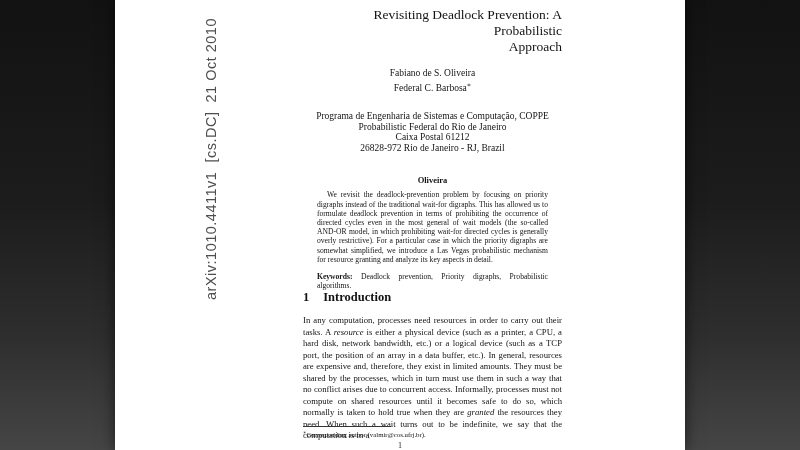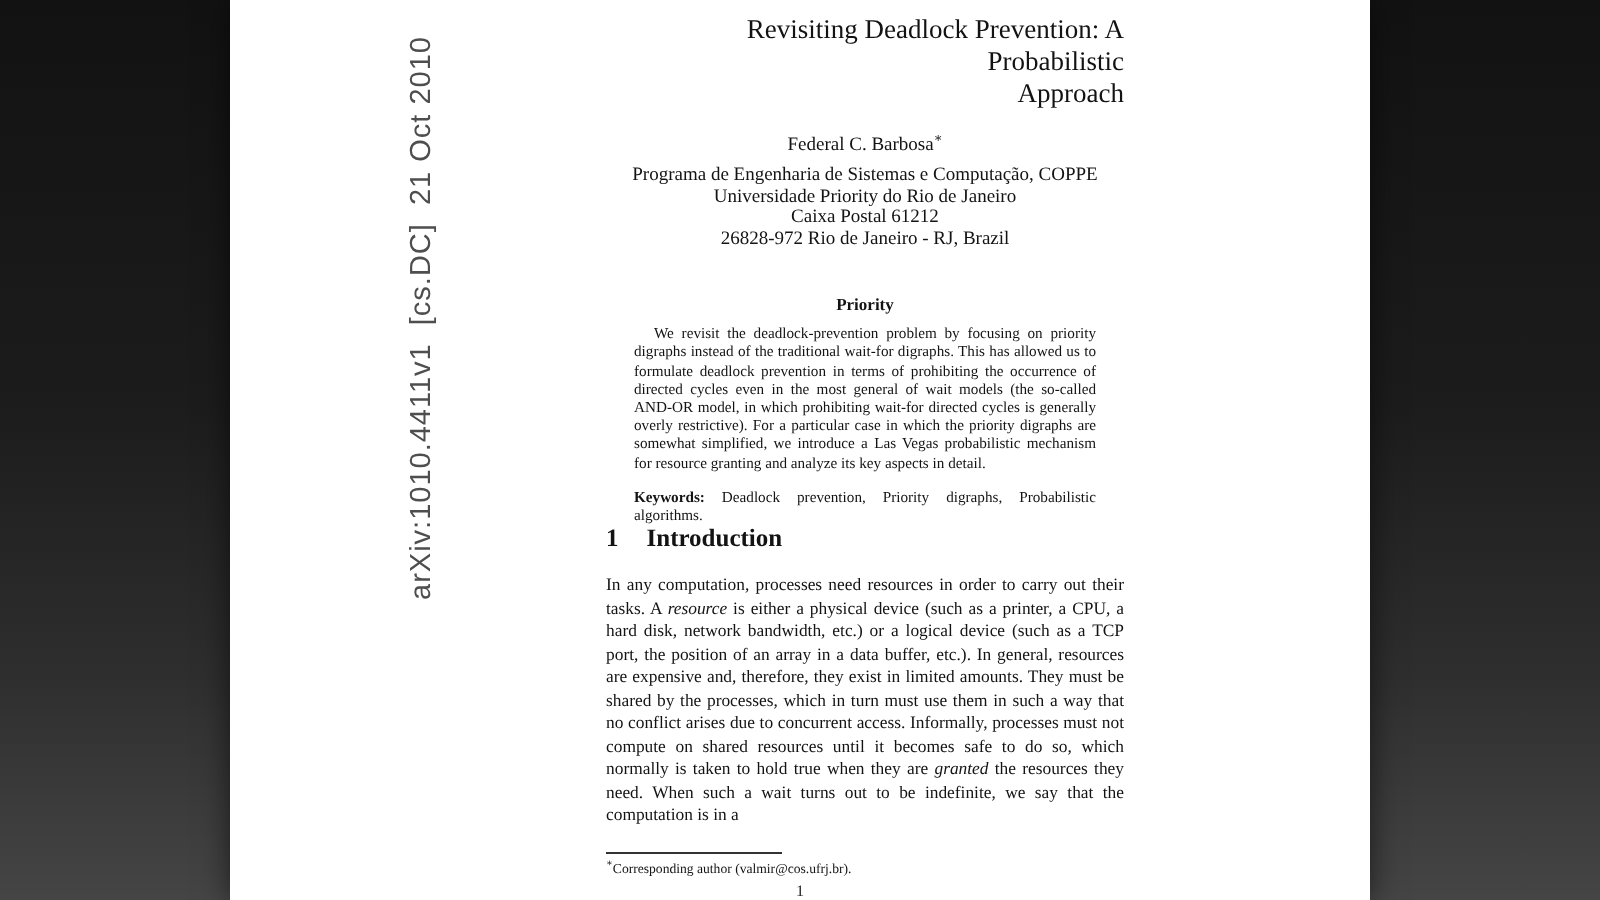--- a/index.html
+++ b/index.html
@@ -21,21 +21,21 @@
     white-space:pre;text-align:center;
   }
   .content{position:absolute;left:188px;top:0;width:259px;}
   .title{
     margin-top:7px;text-align:right;
     font-size:13.5px;line-height:16px;font-weight:normal;
   }
   .title span{display:block;}
   .authors{margin-top:9px;text-align:center;font-size:9.5px;line-height:11px;}
   .authors sup{font-size:6.5px;vertical-align:super;}
-  .affiliation{margin-top:4px;text-align:center;font-size:9.5px;line-height:10.5px;}
+  .affiliation{margin-top:17px;text-align:center;font-size:9.5px;line-height:10.5px;}
   .affiliation div{display:block;}
   .abstract{margin-top:22px;padding:0 14px;}
   .abstract-heading{text-align:center;font-weight:bold;font-size:8.5px;margin-bottom:5px;}
   .abstract-text{
     font-size:7.6px;line-height:9.2px;text-align:justify;text-indent:10px;margin:0;
   }
   .keywords{
     font-size:7.6px;line-height:9.2px;text-align:justify;margin:8px 0 0 0;
   }
   .keywords .kw-label{font-weight:bold;margin-top:32px;}
@@ -67,32 +67,33 @@
     <div class="arxiv-stamp">arXiv:1010.4411v1  [cs.DC]  21 Oct 2010</div>
 
     <div class="content">
 
       <h1 class="title">
         <span>Revisiting Deadlock Prevention: A Probabilistic</span>
         <span>Approach</span>
       </h1>
 
       <div class="authors">
+        <div><span>Fabiano de S. Oliveira</span><sup></sup></div>
         <div><span>Federal C. Barbosa</span><sup>∗</sup></div>
       </div>
 
       <div class="affiliation">
         <div>Programa de Engenharia de Sistemas e Computação, COPPE</div>
-        <div>Universidade Priority do Rio de Janeiro</div>
+        <div>Probabilistic Federal do Rio de Janeiro</div>
         <div>Caixa Postal 61212</div>
         <div>26828-972 Rio de Janeiro - RJ, Brazil</div>
       </div>
 
       <div class="abstract">
-        <div class="abstract-heading">Priority</div>
+        <div class="abstract-heading">Oliveira</div>
         <p class="abstract-text">We revisit the deadlock-prevention problem by focusing on priority digraphs instead of the traditional wait-for digraphs. This has allowed us to formulate deadlock prevention in terms of prohibiting the occurrence of directed cycles even in the most general of wait models (the so-called AND-OR model, in which prohibiting wait-for directed cycles is generally overly restrictive). For a particular case in which the priority digraphs are somewhat simplified, we introduce a Las Vegas probabilistic mechanism for resource granting and analyze its key aspects in detail.</p>
         <p class="keywords"><span class="kw-label">Keywords:</span><span> Deadlock prevention, Priority digraphs, Probabilistic algorithms.</span></p>
       </div>
 
       <div class="section-heading">
         <span class="sec-num">1</span><span>Introduction</span>
       </div>
 
       <p class="body-paragraph"><span>In any computation, processes need resources in order to carry out their tasks. A </span><span class="it">resource</span><span> is either a physical device (such as a printer, a CPU, a hard disk, network bandwidth, etc.) or a logical device (such as a TCP port, the position of an array in a data buffer, etc.).  In general, resources are expensive and, therefore, they exist in limited amounts. They must be shared by the processes, which in turn must use them in such a way that no conflict arises due to concurrent access. Informally, processes must not compute on shared resources until it becomes safe to do so, which normally is taken to hold true when they are </span><span class="it">granted</span><span> the resources they need. When such a wait turns out to be indefinite, we say that the computation is in a </span></p>
 

